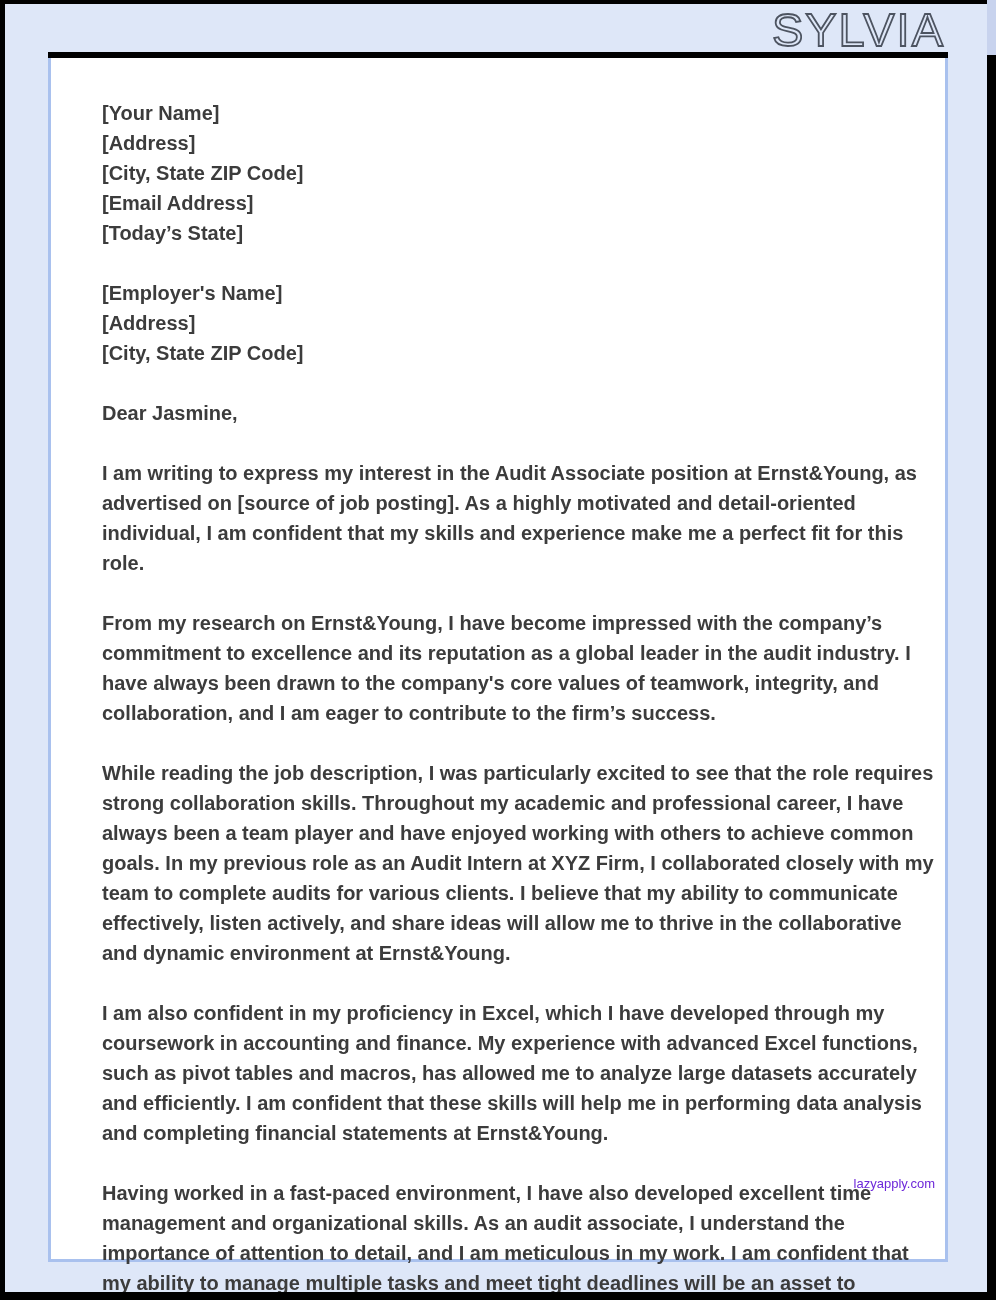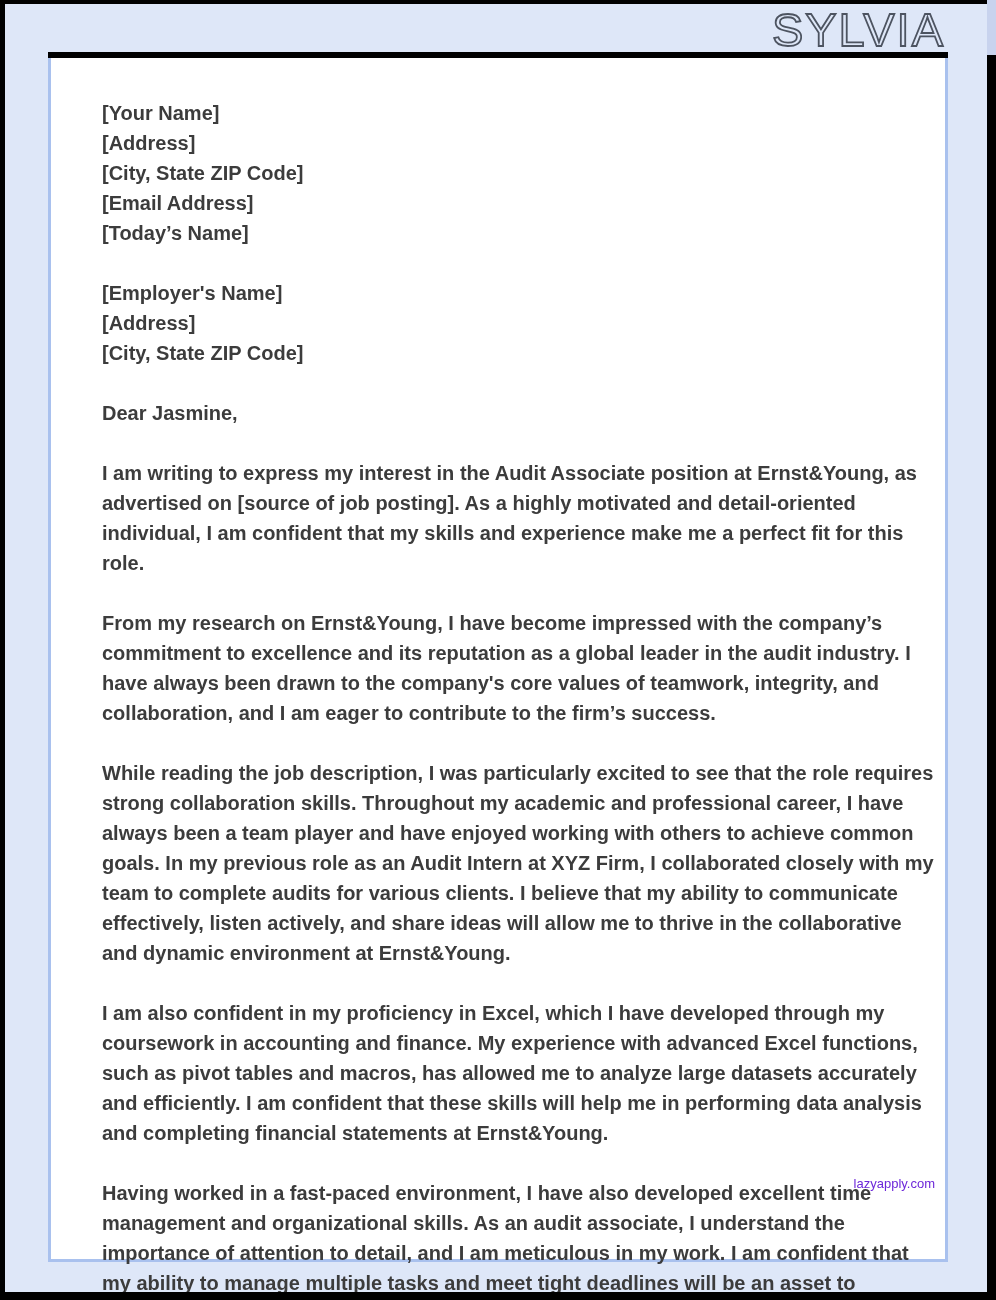--- a/index.html
+++ b/index.html
@@ -98,21 +98,21 @@
   <div class="rule"></div>
 
   <div class="page">
     <div class="letter-body">
 
       <div class="block">
           <div class="line">[Your Name]</div>
           <div class="line">[Address]</div>
           <div class="line">[City, State ZIP Code]</div>
           <div class="line">[Email Address]</div>
-          <div class="line">[Today’s Name]</div>
+          <div class="line">[Today’s State]</div>
         </div>
 
       <div class="block">
           <div class="line">[Employer's Name]</div>
           <div class="line">[Address]</div>
           <div class="line">[City, State ZIP Code]</div>
         </div>
 
       <div class="block line">Dear Jasmine,</div>
 

